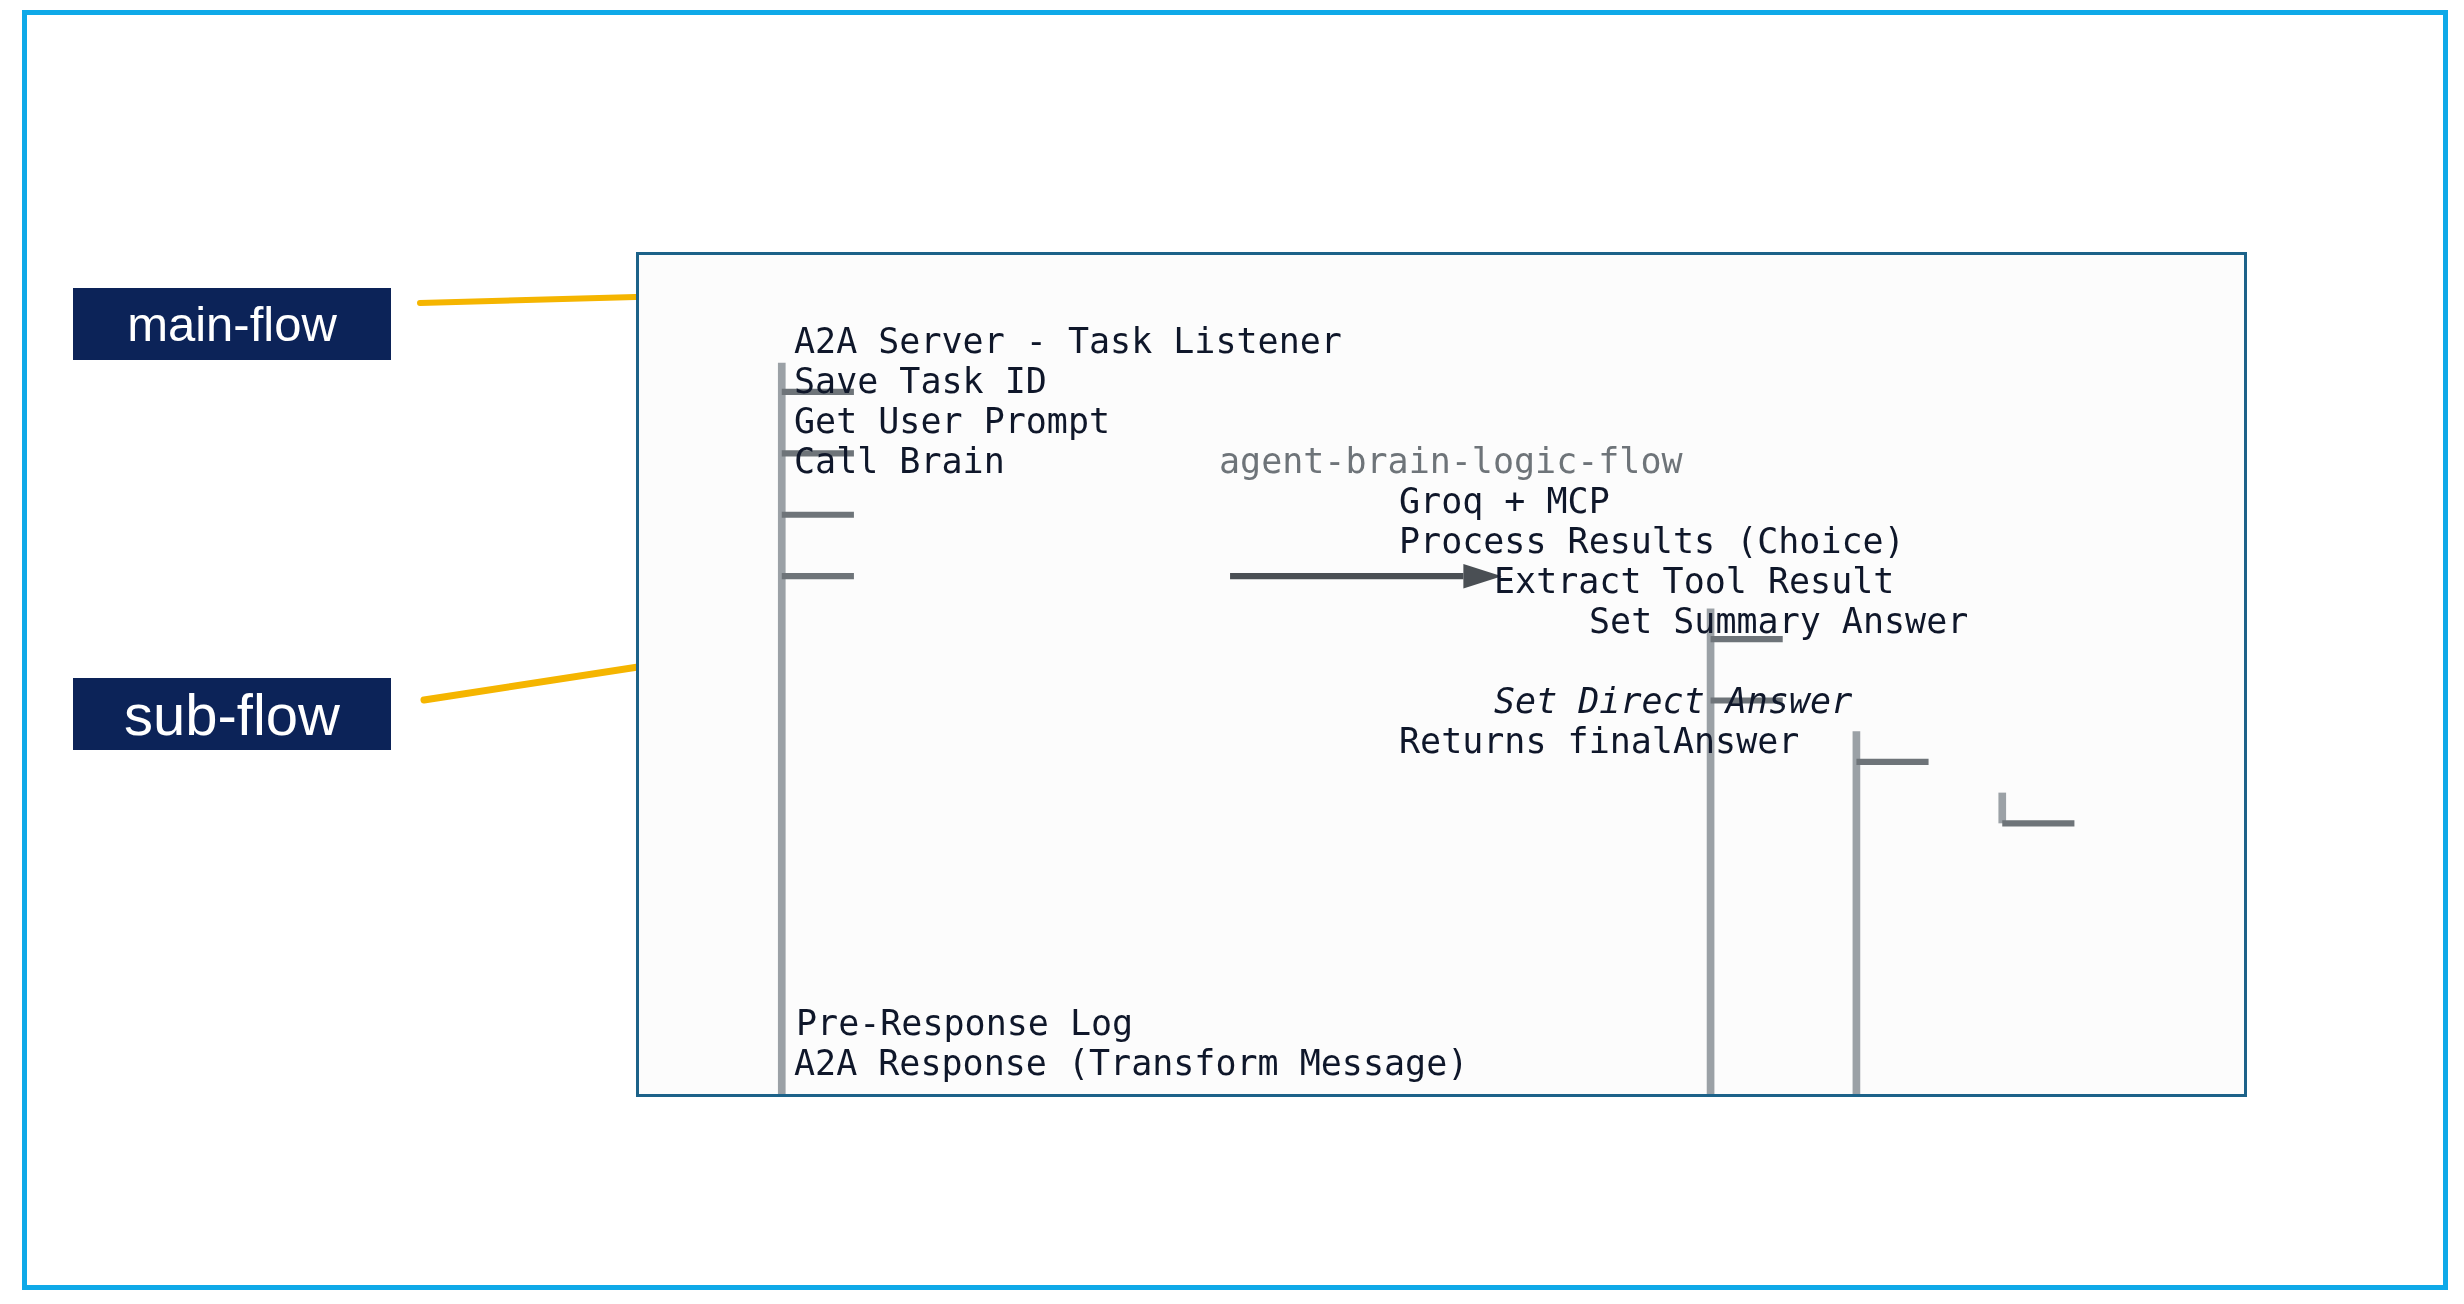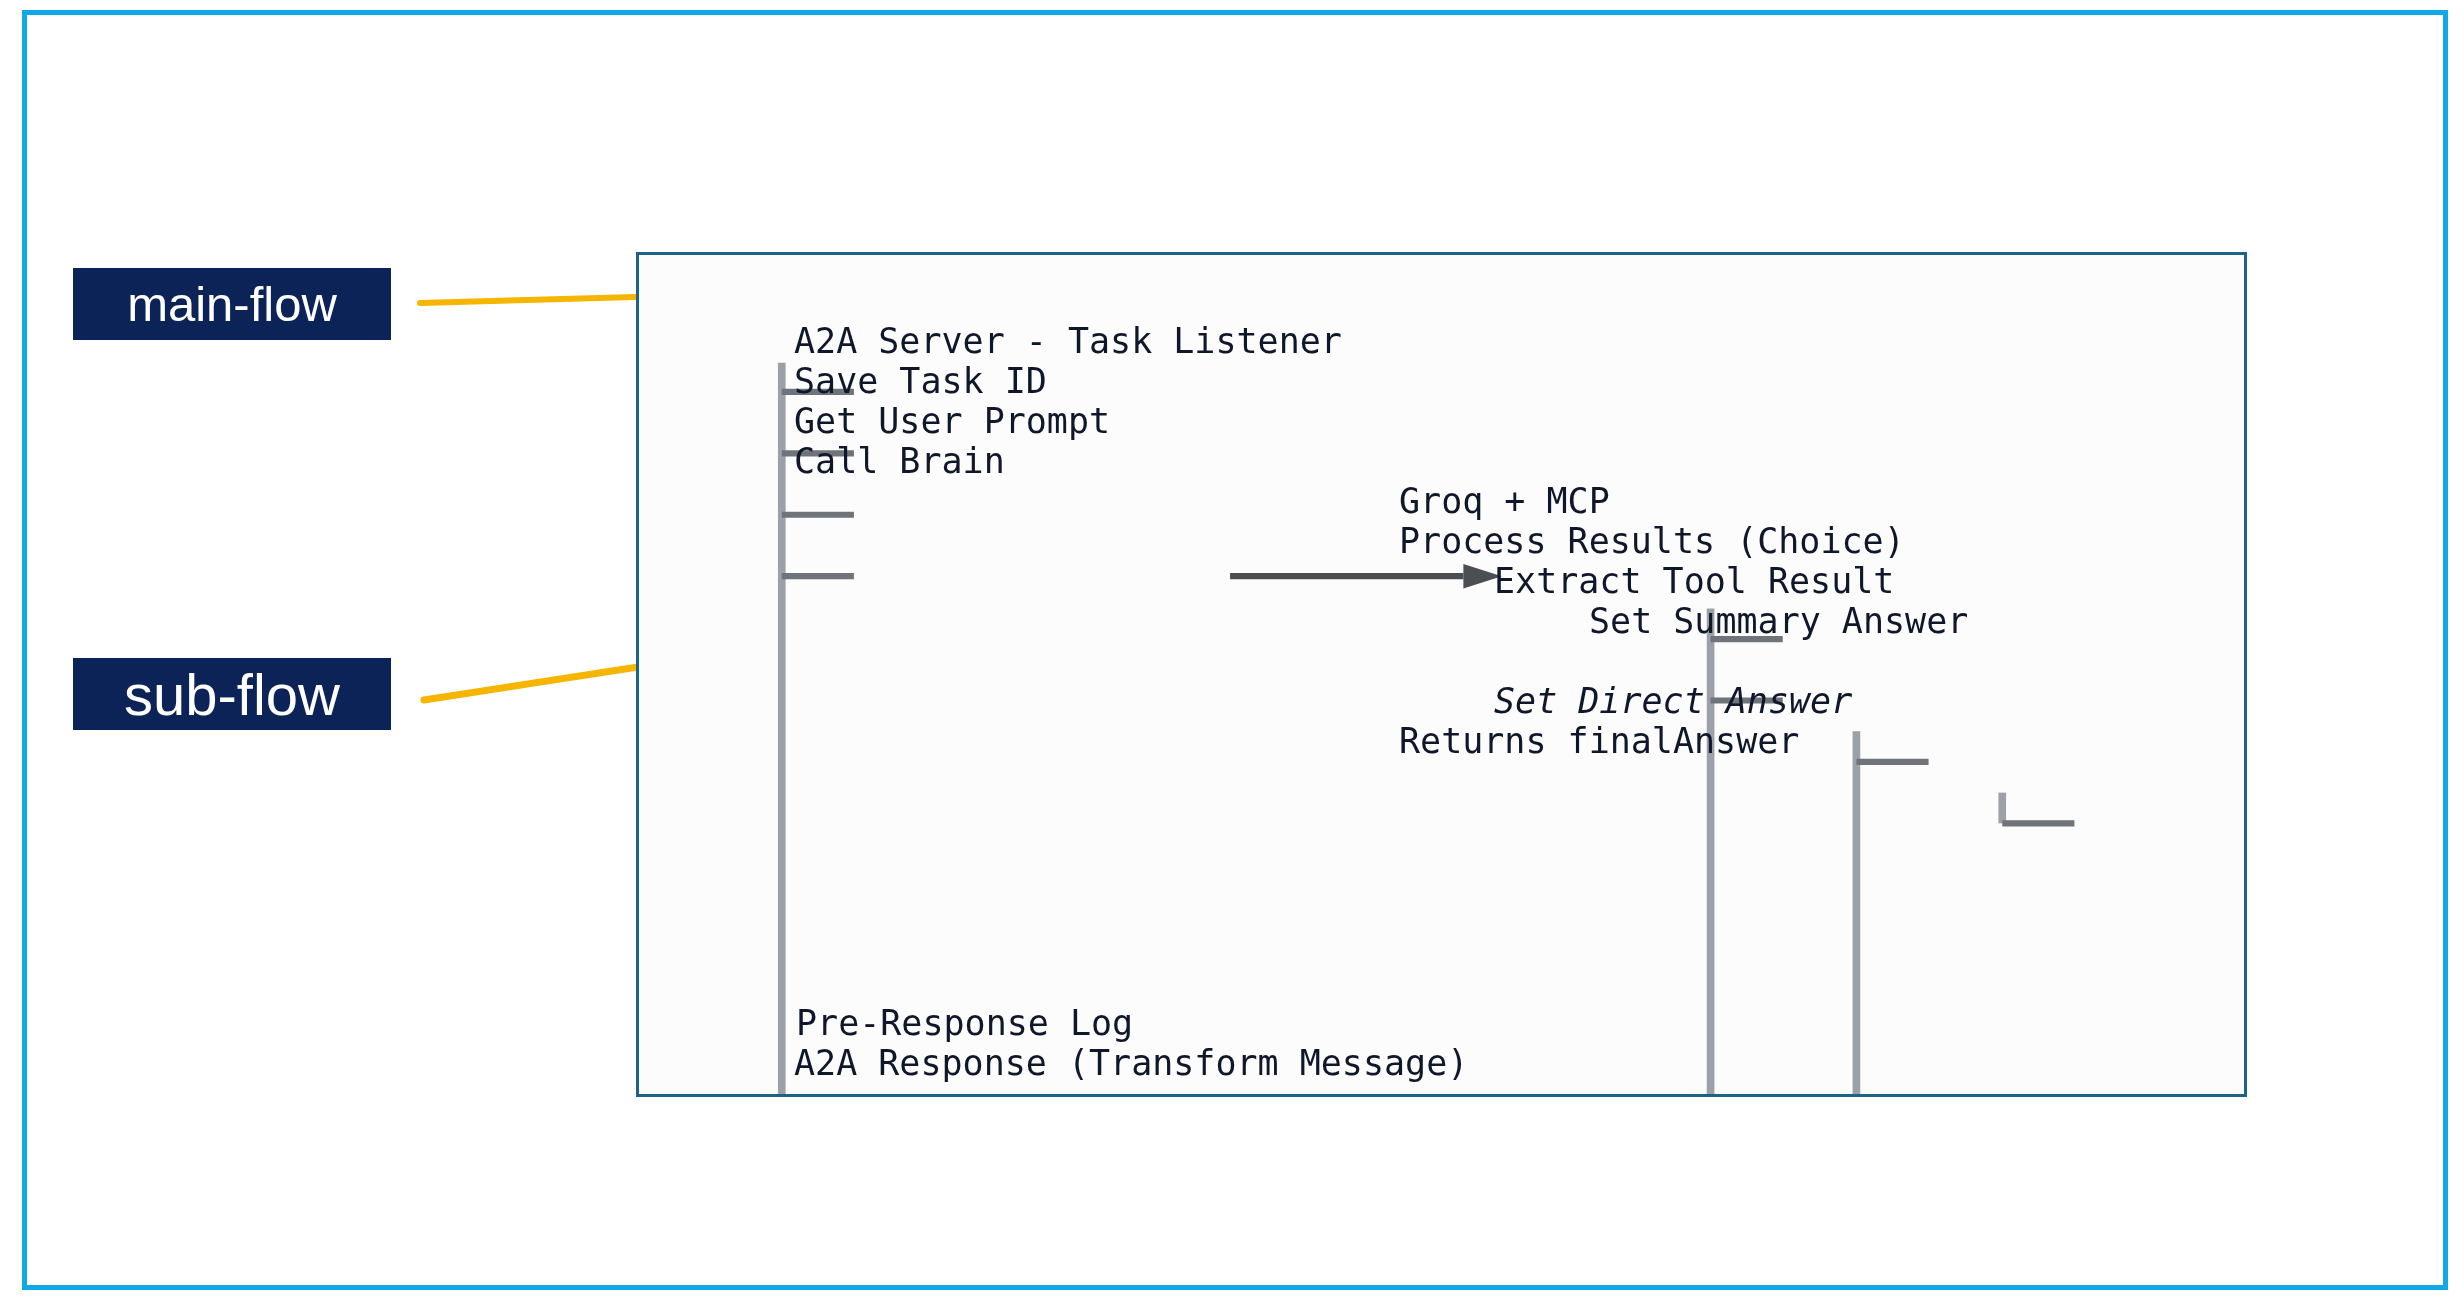--- a/index.html
+++ b/index.html
@@ -46,20 +46,21 @@
   .callout {
     position: absolute;
     background: #0C2358;
     color: #FFFFFF;
     font-family: "Liberation Sans", sans-serif;
     font-weight: 400;
     display: flex;
     align-items: center;
     justify-content: center;
     box-sizing: border-box;
+    margin-top: 20px;
   }
   .callout-main {
     left: 73px;
     top: 268px;
     width: 318px;
     height: 72px;
     font-size: 49px;
   }
   .callout-sub {
     left: 73px;
@@ -168,20 +169,21 @@
 
 
       <div class="tree-line" style="left:155px; top:66px;">A2A Server - Task Listener</div>
 
       <div class="tree-line" style="left:155px; top:106px;">Save Task ID</div>
 
       <div class="tree-line" style="left:155px; top:146px;">Get User Prompt</div>
 
       <div class="tree-line" style="left:155px; top:186px;">Call Brain</div>
 
+      <div class="arrow-label" style="left:580px; top:186px;">agent-brain-logic-flow</div>
 
       <div class="tree-line" style="left:760px; top:226px;">Groq + MCP</div>
 
       <div class="tree-line" style="left:760px; top:266px;">Process Results (Choice)</div>
 
       <div class="tree-line" style="left:855px; top:306px;">Extract Tool Result</div>
 
       <div class="tree-line" style="left:950px; top:346px;">Set Summary Answer</div>
 
       <div class="tree-line" style="left:855px; top:426px;font-style:italic;">Set Direct Answer</div>

